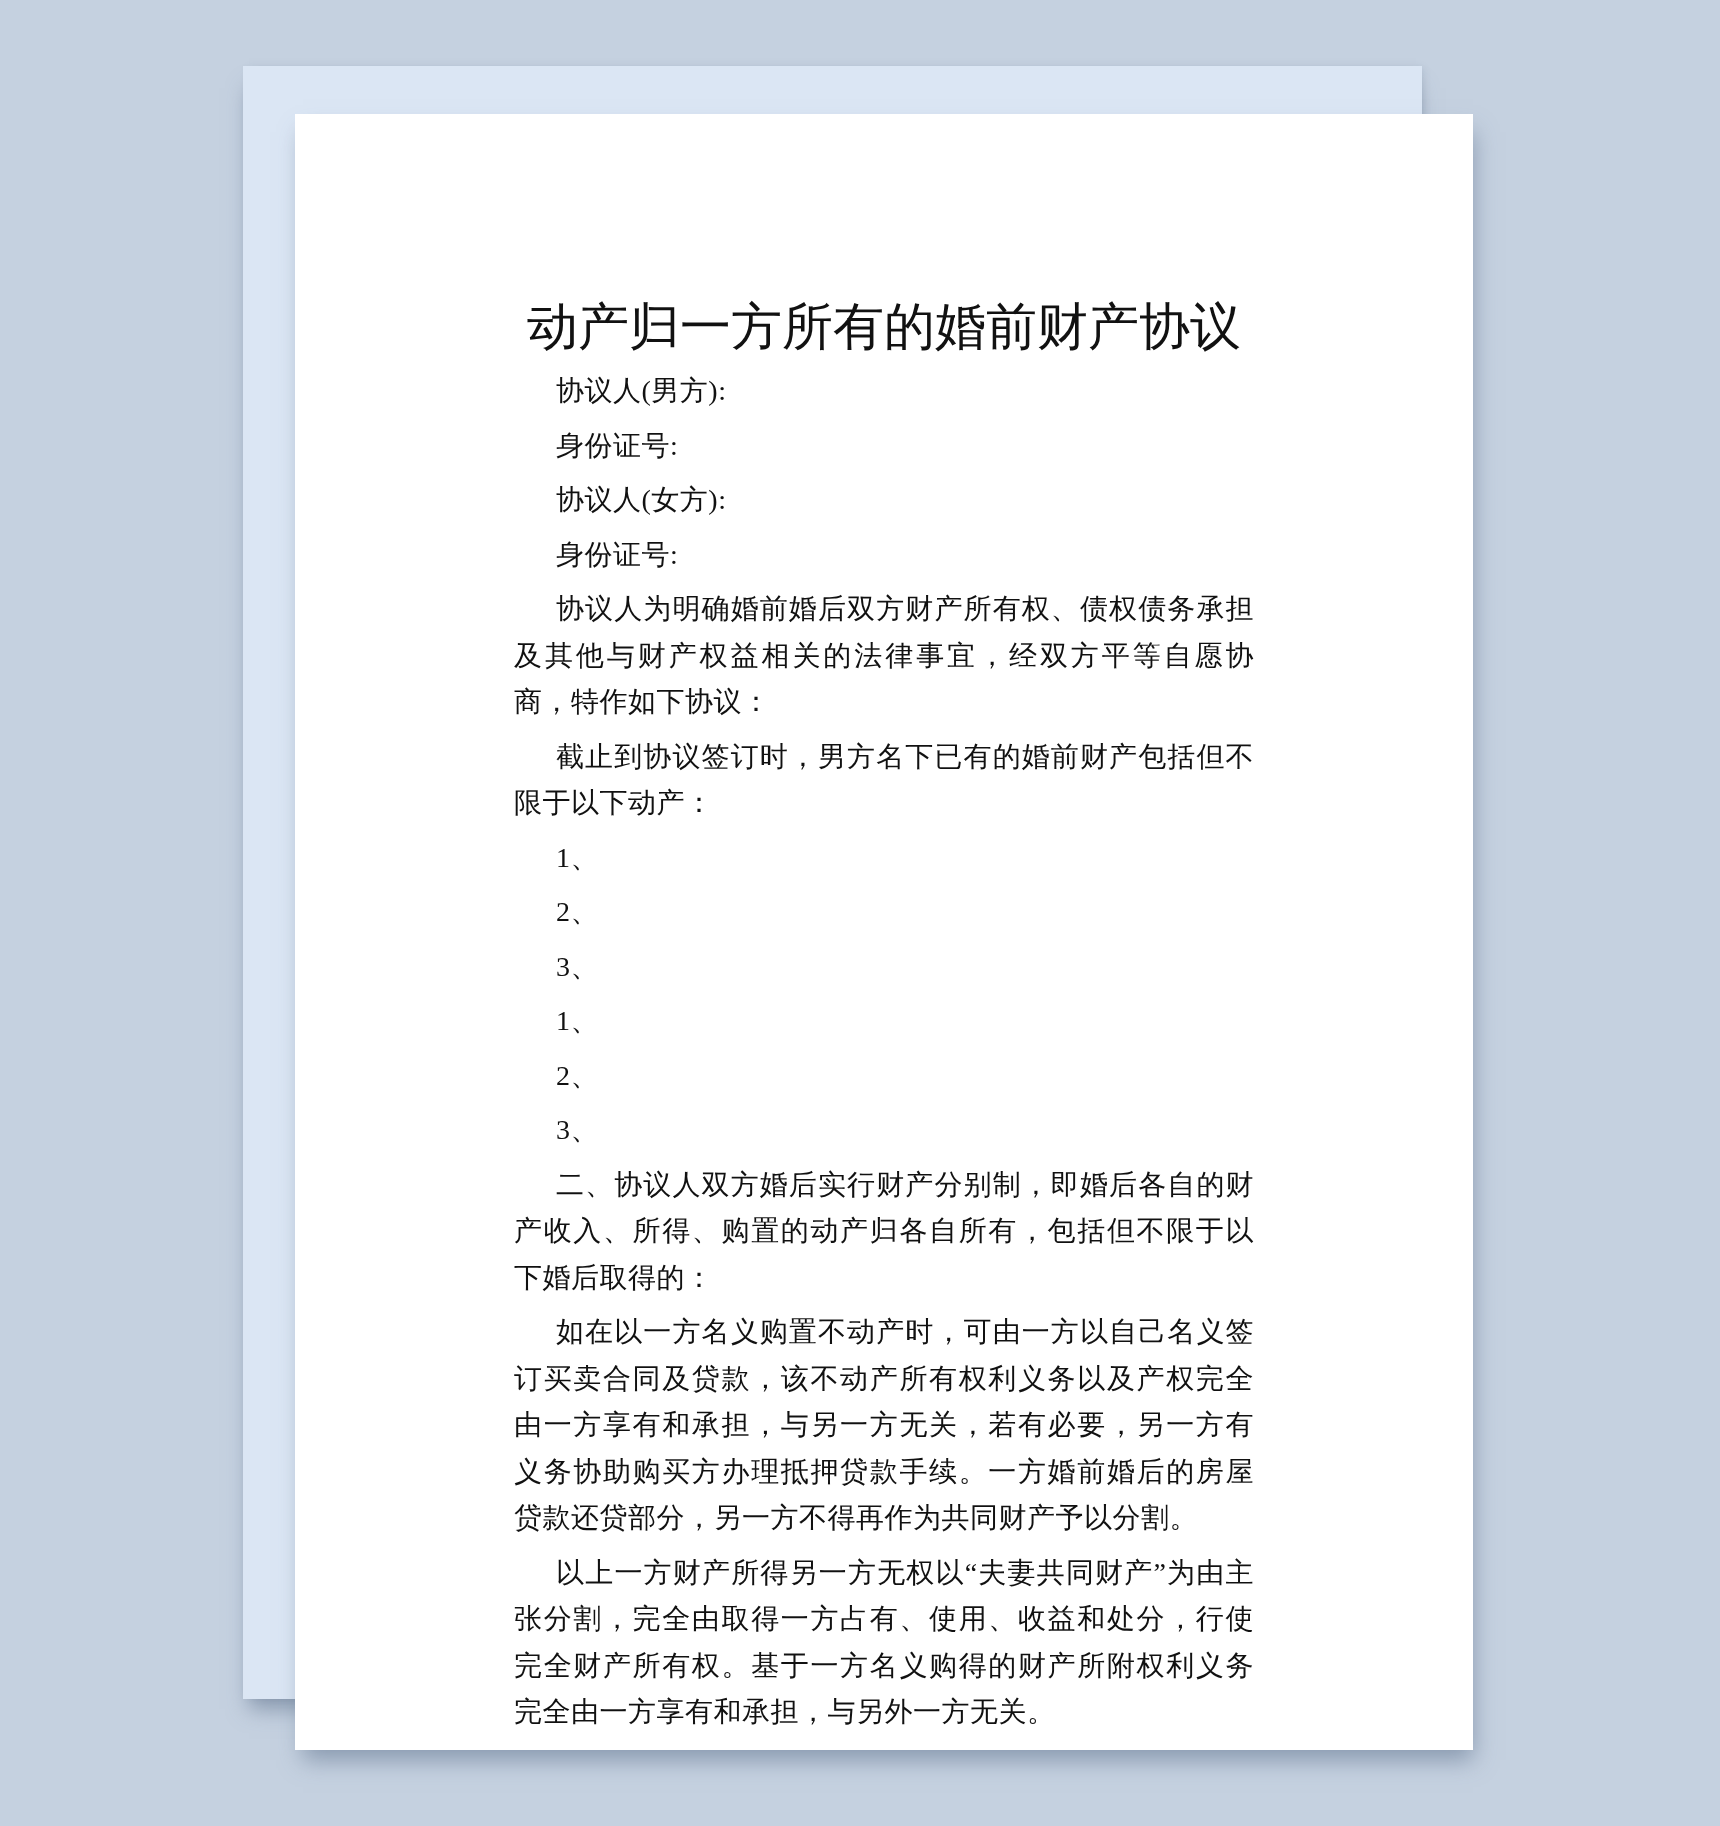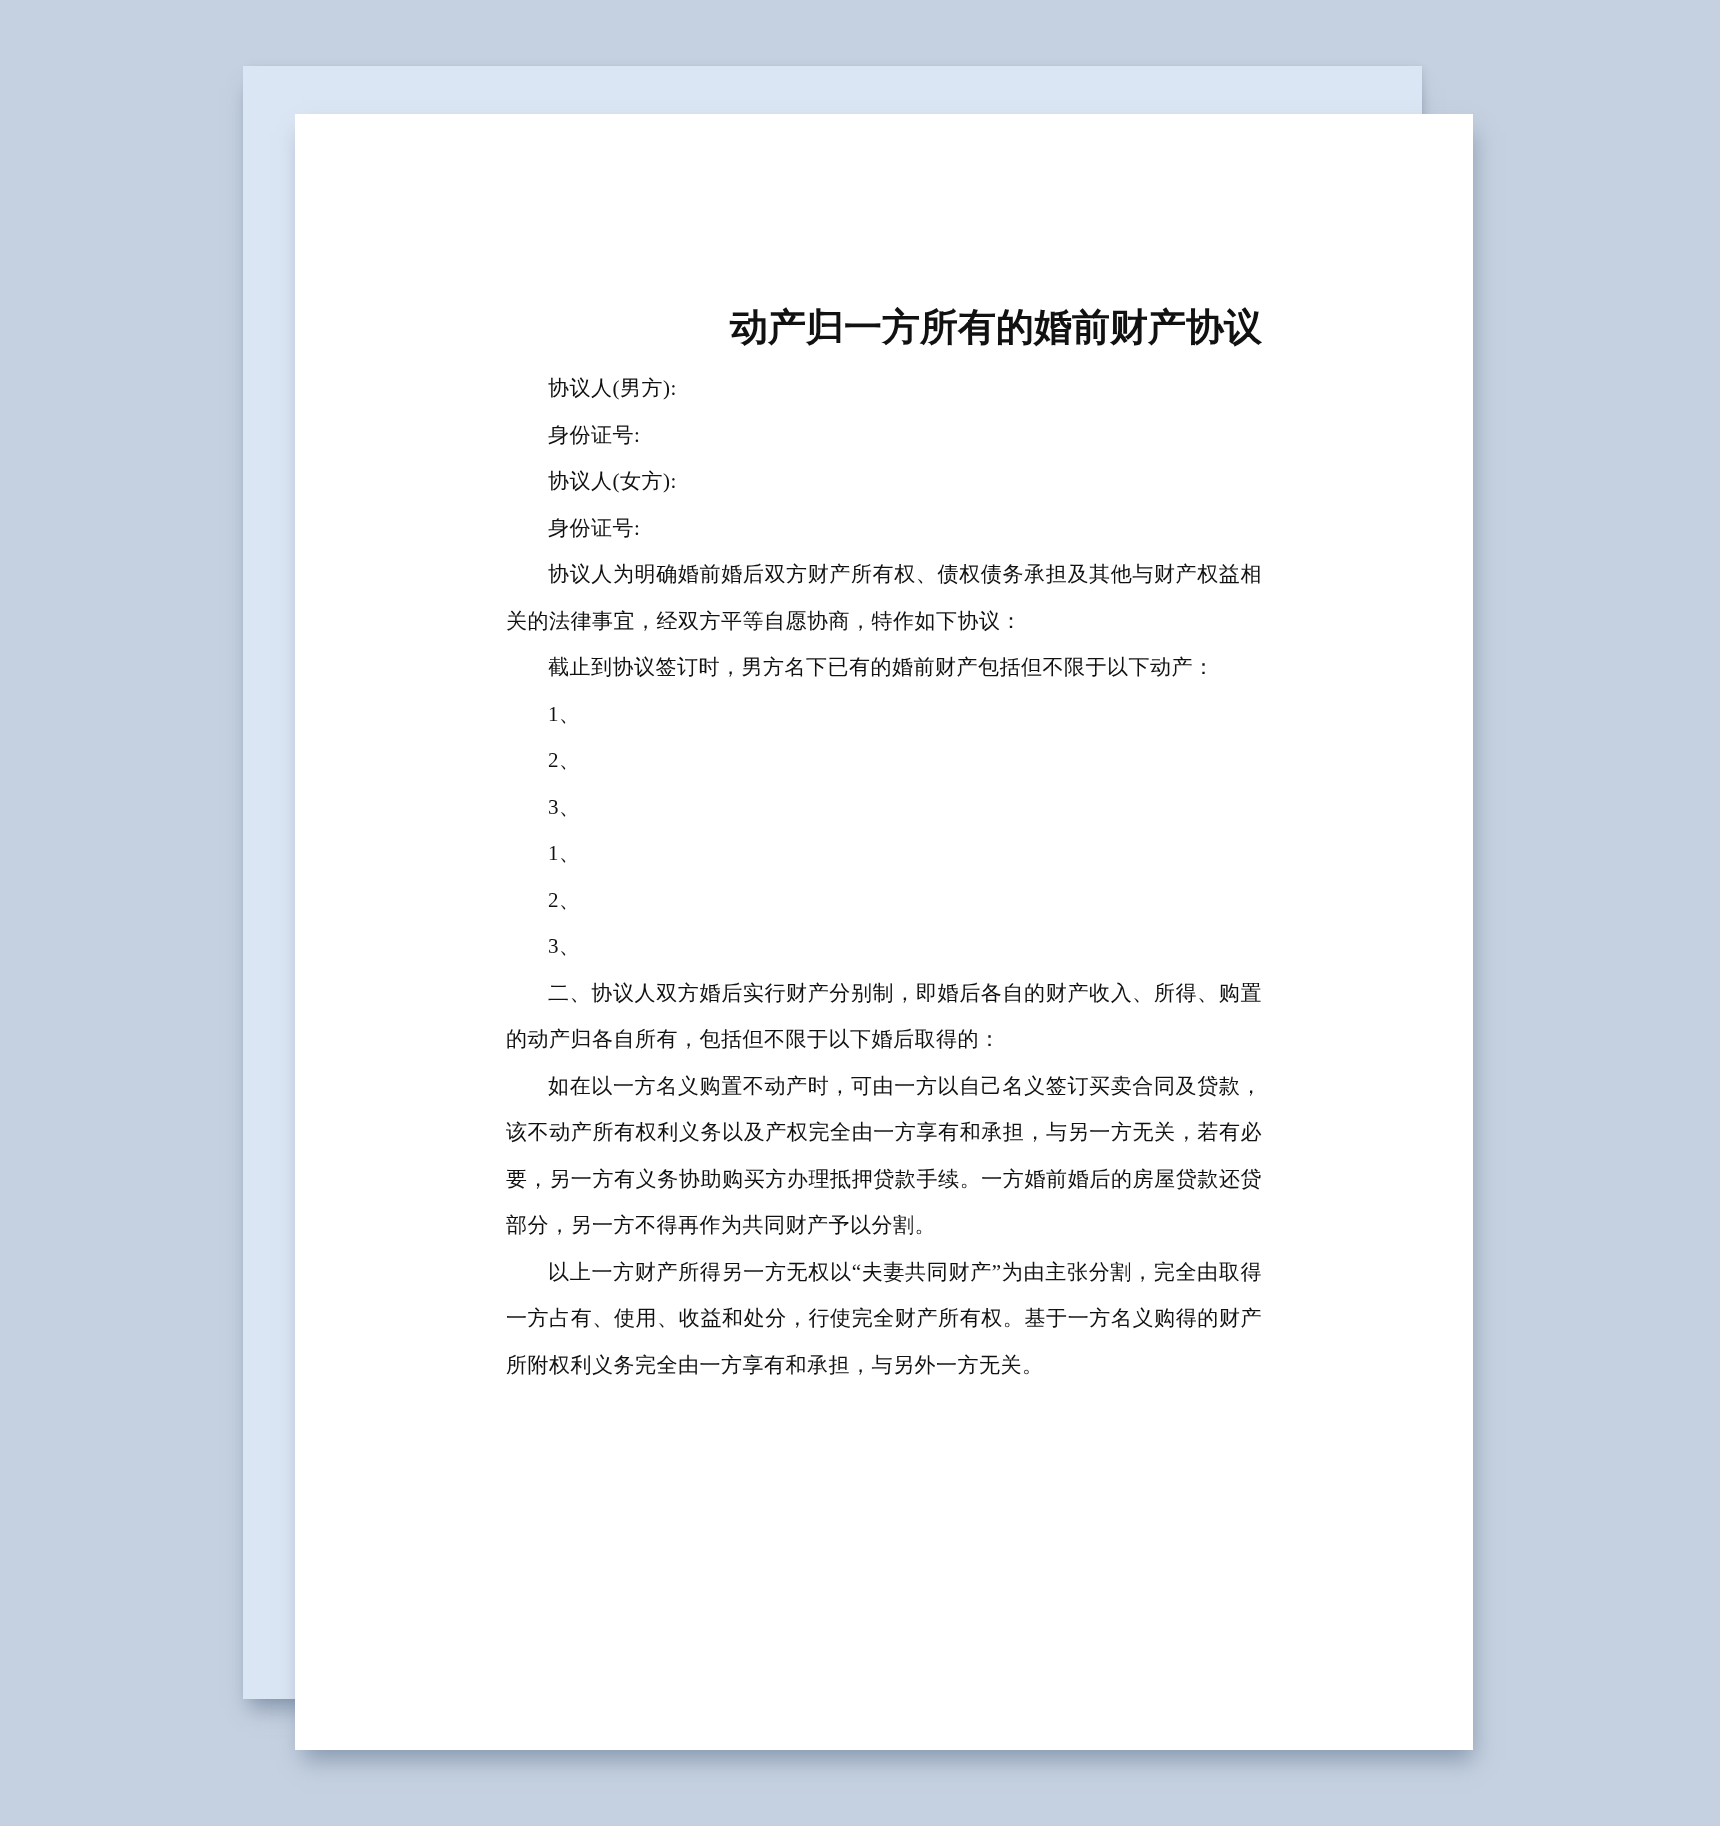--- a/index.html
+++ b/index.html
@@ -43,32 +43,32 @@
   }
   .page-content {
     position: absolute;
     left: 211px;
     top: 0;
     width: 756px;
     color: var(--text-color);
   }
   .doc-title {
     margin: 180px 0 0 0;
-    font-size: 38px;
+    font-size: 51px;
     line-height: 66px;
-    font-weight: bold;
-    text-align: right;
+    font-weight: normal;
+    text-align: center;
     white-space: nowrap;
   }
   .doc-body {
     margin-top: 5px;
   }
   .doc-body p {
-    margin: 0;
-    font-size: 21px;
+    margin: 8px;
+    font-size: 28px;
     line-height: 46.5px;
     text-indent: 42px;
     text-align: justify;
     letter-spacing: 0.5px;
   }
 </style>
 </head>
 <body>
 
 <div id="screen">

